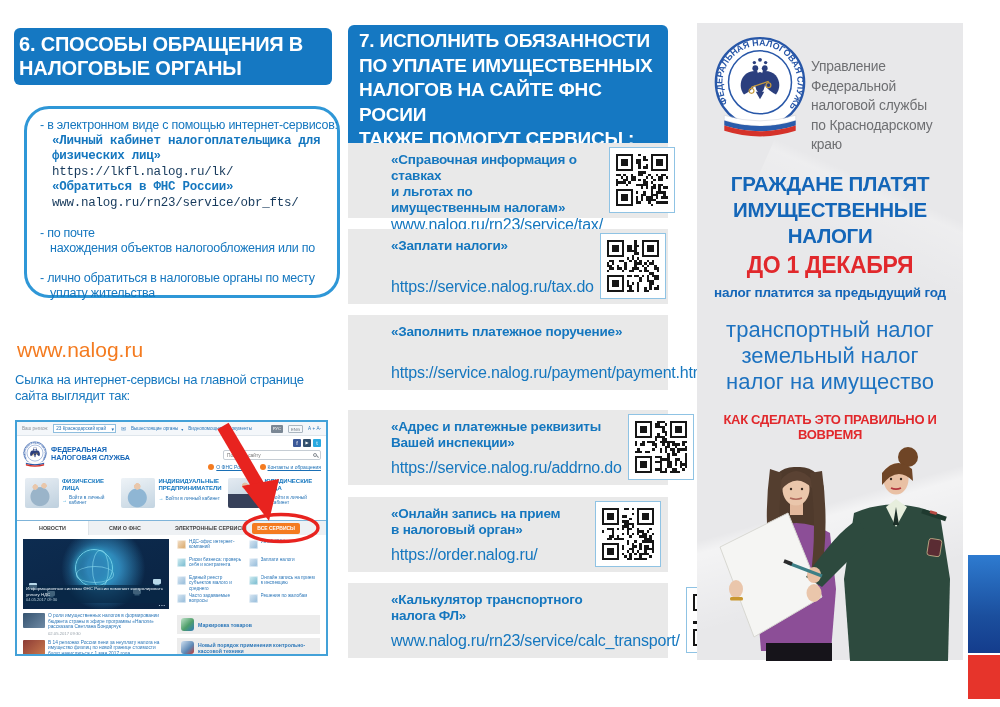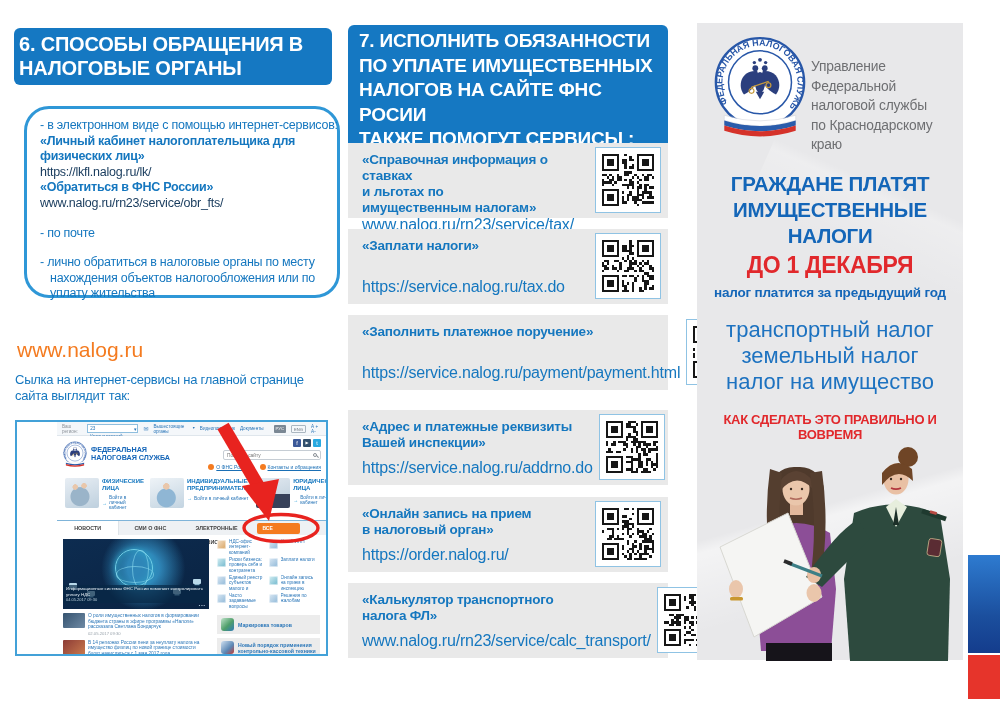--- a/index.html
+++ b/index.html
@@ -13,31 +13,31 @@
   .hdr6{left:14px;top:28px;width:318px;font-size:20px;line-height:24px;padding:4px 5px 5px;}
   .hdr7{left:348px;top:25px;width:320px;font-size:19px;line-height:24.5px;padding:4px 11px 5px;}
 
   
   .lp-box{position:absolute;left:24px;top:106px;width:316px;height:192px;
           border:3px solid #2f97d7;border-radius:25px;padding:9px 10px 9px 13px;
           color:#1577bf;font-size:12.5px;line-height:15.6px;letter-spacing:-0.25px;}
   .lb{white-space:nowrap;}
   .lb.b{font-weight:bold;}
   .lb.dk{color:#173a5c;}
-  .lb.ind{margin-left:0;}
+  .lb.ind{margin-left:12px;font-family:Liberation Mono, monospace;}
   .lb.ind2{margin-left:10px;}
   .lb.mt{margin-top:14px;}
 
   .site-title{position:absolute;left:15px;top:310px;font-size:24px;font-weight:bold;color:#f47b20;letter-spacing:-0.3px;}
   .site-url{position:absolute;left:17px;top:338px;font-size:21px;color:#f47b20;}
   .lp-caption{position:absolute;left:15px;top:372px;width:320px;font-size:13px;line-height:16px;
               color:#1577bf;letter-spacing:-0.25px;}
 
   
-  .svc{position:absolute;left:348px;width:320px;height:75px;background:#e9e9e9;display:flex;}
+  .svc{position:absolute;left:348px;width:320px;height:75px;background:#e9e9e9;display:flex;padding-left:29px;}
   .svc-txt{flex:1;padding:9px 6px 8px 14px;display:flex;flex-direction:column;justify-content:space-between;}
   .svc-title{font-size:13.5px;font-weight:bold;color:#1577bf;line-height:16px;white-space:pre-line;letter-spacing:-0.2px;}
   .svc-url{font-size:16px;color:#1577bf;letter-spacing:-0.2px;}
   .qr-wrap{width:66px;height:66px;background:#fff;border:1px solid #8fc3e4;margin:4px 7px 0 0;
            display:flex;align-items:center;justify-content:center;flex:none;}
   .qr{width:52px;height:52px;shape-rendering:crispEdges;}
 
   
   .rp{position:absolute;left:697px;top:23px;width:266px;height:637px;background:#e8e8ea;overflow:hidden;}
   .rp .sw{position:absolute;background:linear-gradient(transparent 46%,rgba(255,255,255,.5) 50%,transparent 74%);}
@@ -53,21 +53,21 @@
   .rp-taxes{margin-top:17px;font-size:22px;line-height:26px;color:#1d72c0;}
   .rp-cta{margin-top:17px;font-size:13px;font-weight:bold;color:#e1282c;letter-spacing:-0.3px;}
   .photo{position:absolute;left:700px;top:437px;width:288px;height:224px;z-index:3;}
 
   .stripe-blue{position:absolute;left:968px;top:555px;width:32px;height:98px;z-index:1;
                background:linear-gradient(180deg,#2e7bd0 0%,#1b4f9e 62%,#143c8c 100%);}
   .stripe-red{position:absolute;left:968px;top:655px;width:32px;height:44px;background:#e6342b;z-index:1;}
 
   
   .shot{position:absolute;left:15px;top:420px;width:313px;height:236px;border:2px solid #43a1d8;
-        background:#fff;overflow:hidden;padding-left:40px;}
+        background:#fff;overflow:hidden;}
   .tb{height:14px;background:#f4f7fa;border-bottom:1px solid #dfe6ec;display:flex;align-items:center;
       gap:5px;padding:0 5px;font-size:4.6px;color:#2a76b8;}
   .tb .muted{color:#8a9097;}
   .sel{border:1px solid #8fbede;background:#fff;height:9px;line-height:8px;padding:0 9px 0 2px;position:relative;color:#2a76b8;}
   .sel::after{content:"▾";position:absolute;right:1px;top:0;font-size:5px;color:#2a76b8;}
   .tbl{position:relative;padding-right:5px;}
   .tbl::after{content:"▾";font-size:4px;position:absolute;right:0;top:1px;}
   .mail{font-size:6px;color:#2a76b8;line-height:1;}
   .sp{flex:1;}
   .lg1{background:#7a8794;color:#fff;padding:0 2px;height:8px;line-height:8px;font-size:4.2px;border-radius:1px;}
@@ -193,22 +193,22 @@
 НАЛОГОВЫЕ ОРГАНЫ</div>
 
   <div class="lp-box">
     <div class="lb">- в электронном виде с помощью интернет-сервисов:</div>
     <div class="lb ind b">«Личный кабинет налогоплательщика для</div>
     <div class="lb ind b">физических лиц»</div>
     <div class="lb ind dk">https://lkfl.nalog.ru/lk/</div>
     <div class="lb ind b">«Обратиться в ФНС России»</div>
     <div class="lb ind dk">www.nalog.ru/rn23/service/obr_fts/</div>
     <div class="lb mt">- по почте</div>
+    <div class="lb ind2">нахождения объектов налогообложения или по</div>
     <div class="lb mt">- лично обратиться в налоговые органы по месту</div>
-    <div class="lb ind2">нахождения объектов налогообложения или по</div>
     <div class="lb ind2">уплату жительства</div>
   </div>
 
   <div class="site-url">www.nalog.ru</div>
   <div class="lp-caption">Сылка на интернет-сервисы на главной странице сайта выглядит так:</div>
 
   <div class="shot">
     <div class="tb">
       <span class="muted">Ваш регион:</span>
       <span class="sel">23 Краснодарский край</span>

